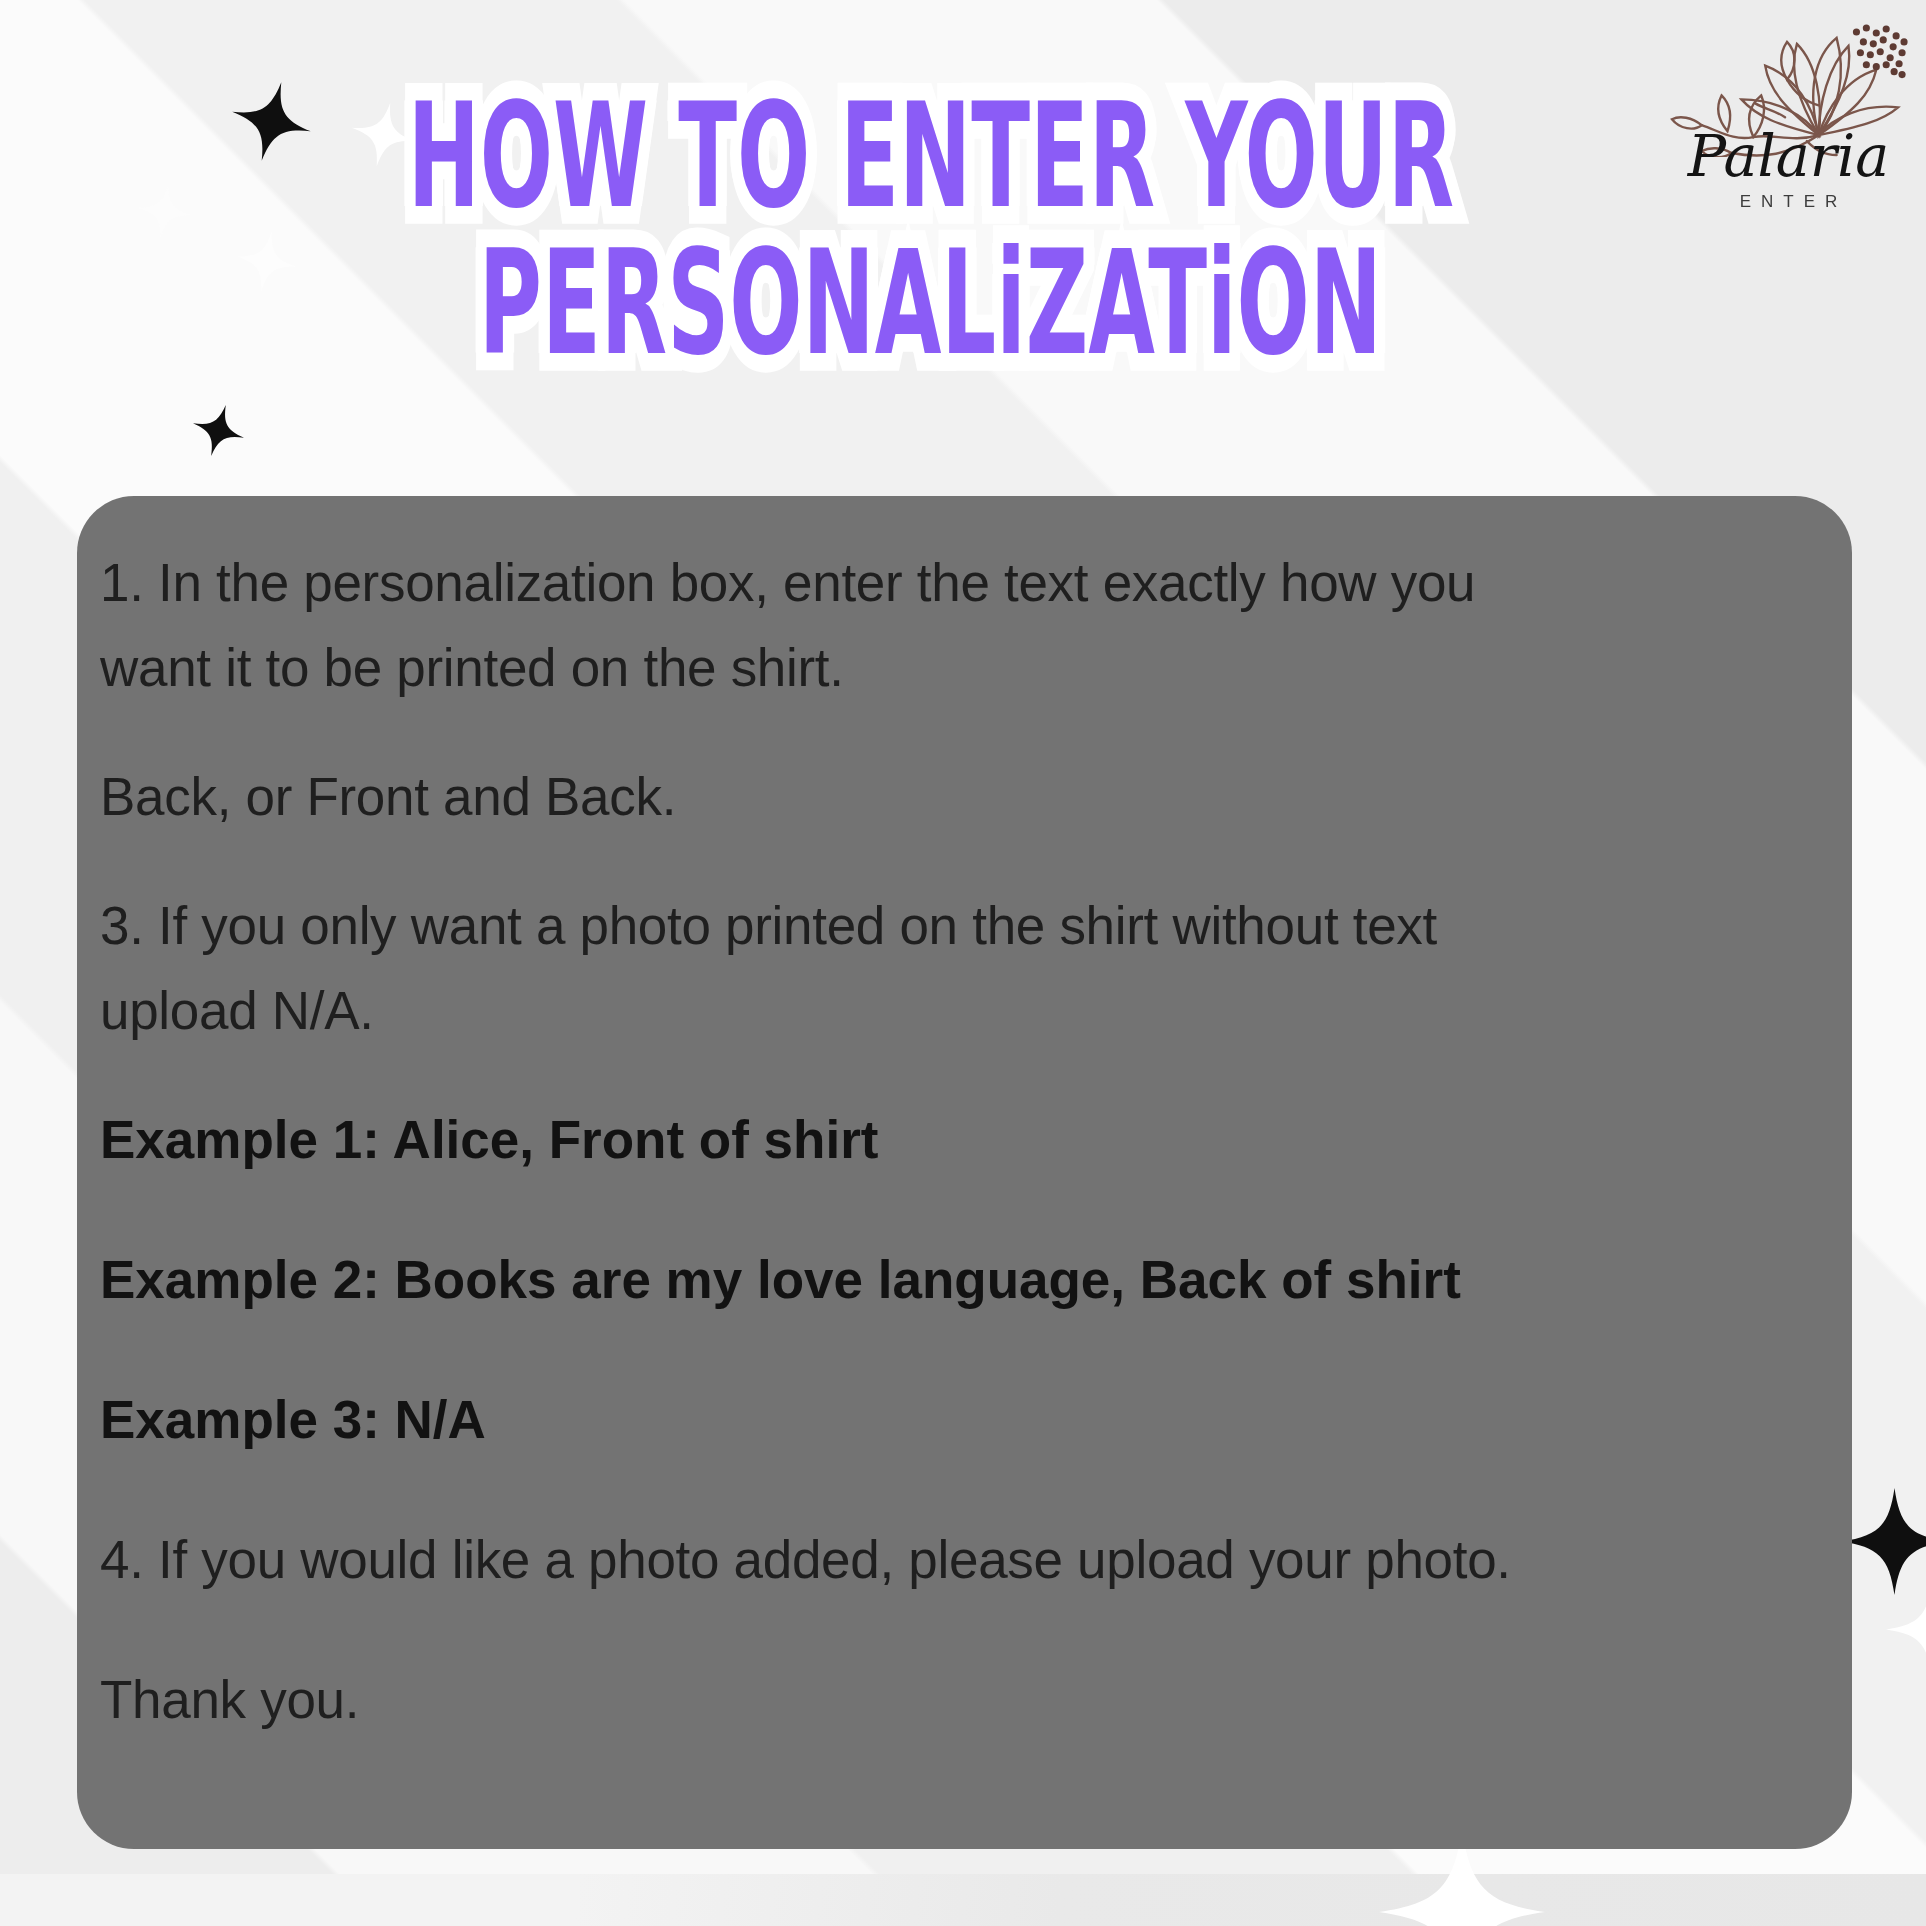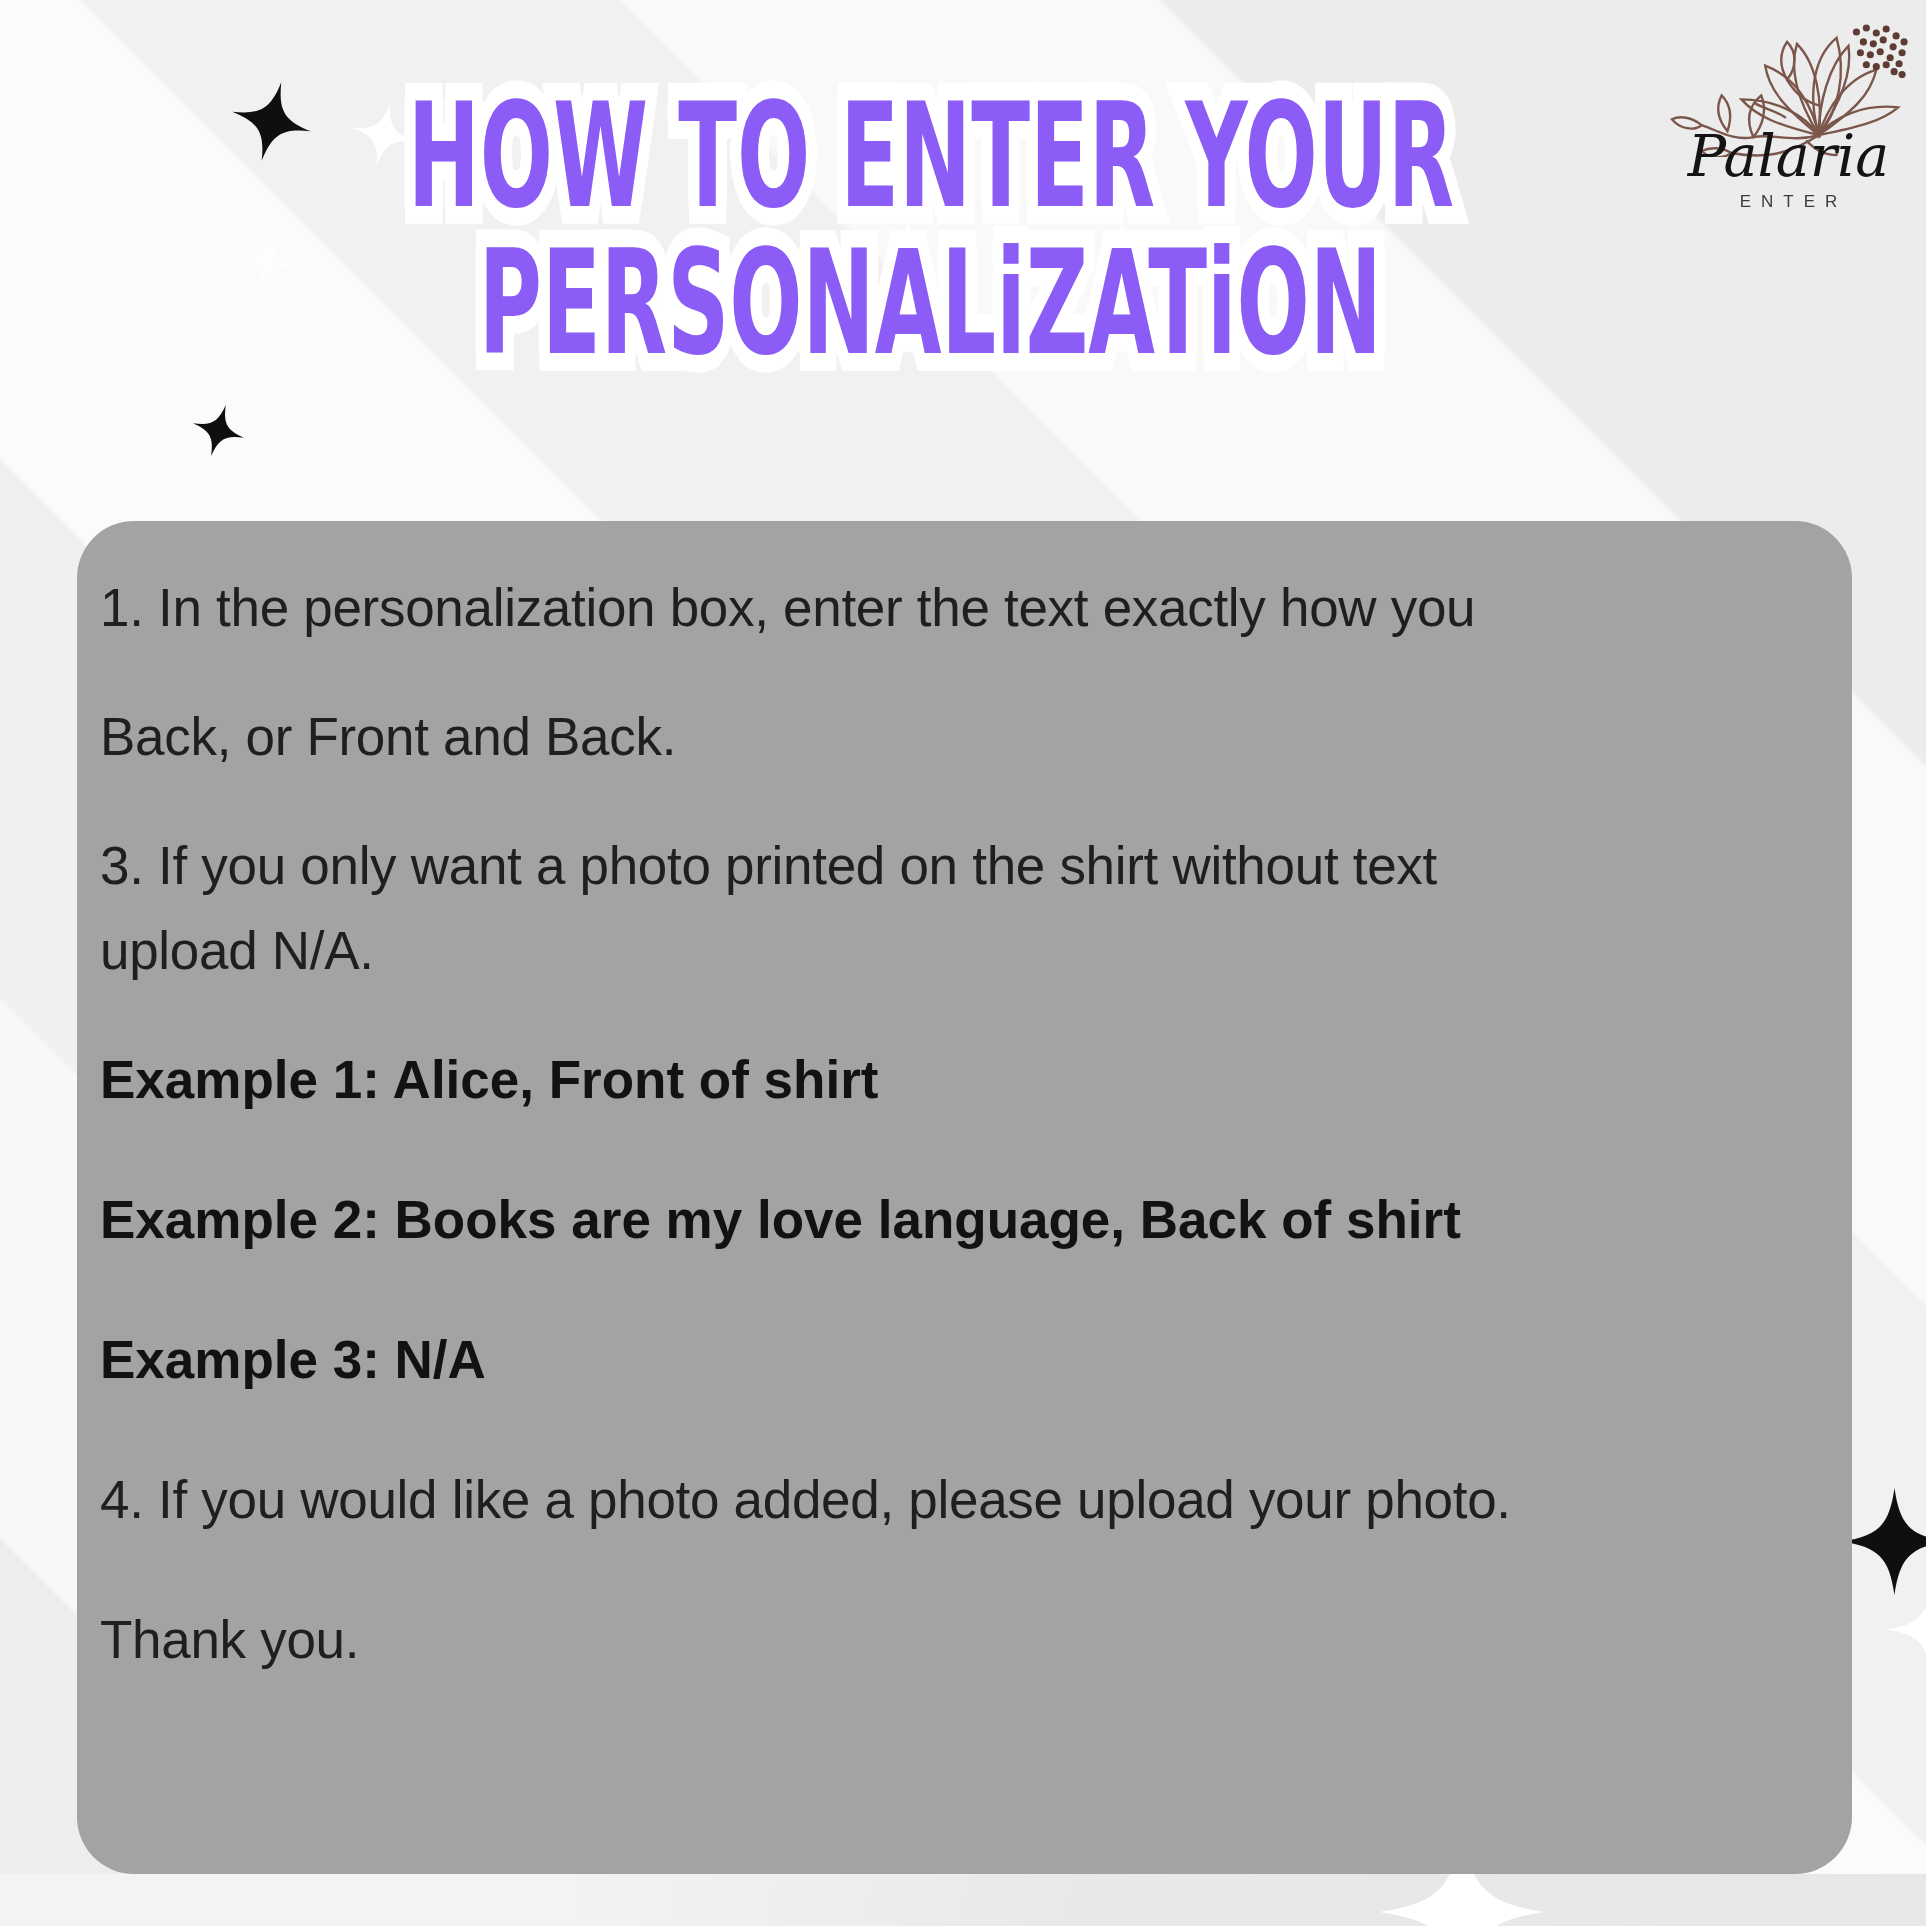--- a/index.html
+++ b/index.html
@@ -82,23 +82,23 @@
     text-shadow:
       18px 0 #ffffff, -18px 0 #ffffff,
       0 12px #ffffff, 0 -12px #ffffff,
       13px 9px #ffffff, -13px 9px #ffffff,
       13px -9px #ffffff, -13px -9px #ffffff;
   }
 
   
   .card {
     position: absolute;
-    left: 77px; top: 521px;
+    left: 77px; top: 496px;
     width: 1775px; height: 1353px;
-    background: #a3a3a3;
+    background: #737373;
     border-radius: 57px;
     box-sizing: border-box;
     padding: 44px 30px 0 23px;
     color: #1f1f1f;
     font-size: 53px;
     letter-spacing: -0.3px;
   }
   .para { margin: 0 0 44px 0; }
   .para.wide-gap { margin-bottom: 55px; }
   .line { display: block; line-height: 85px; white-space: nowrap; }
@@ -205,20 +205,21 @@
 </div>
 
 <div class="title">
   <span class="title-line"><span class="squish" data-text="HOW TO ENTER YOUR">HOW TO ENTER YOUR</span></span>
   <span class="title-line"><span class="squish" data-text="PERSONALiZATiON">PERSONALiZATiON</span></span>
 </div>
 
 <div class="card">
   <p class="para">
     <span class="line">1. In the personalization box, enter the text exactly how you</span>
+    <span class="line">want it to be printed on the shirt.</span>
   </p>
   <p class="para">
     <span class="line">Back, or Front and Back.</span>
   </p>
   <p class="para">
     <span class="line">3. If you only want a photo printed on the shirt without text</span>
     <span class="line">upload N/A.</span>
   </p>
   <p class="para wide-gap bold">
     <span class="line">Example 1: Alice, Front of shirt</span>

